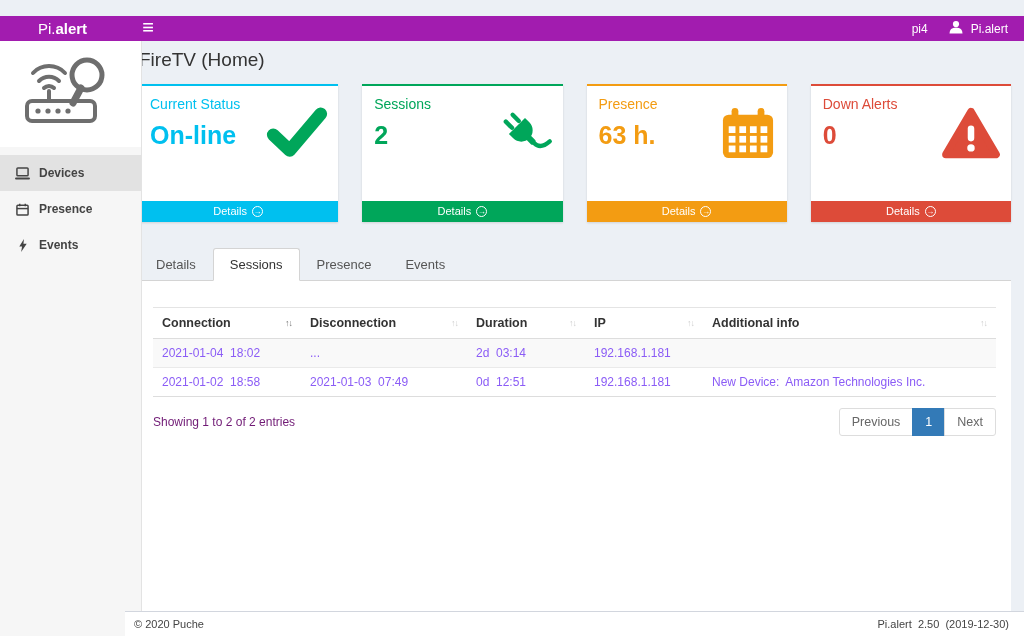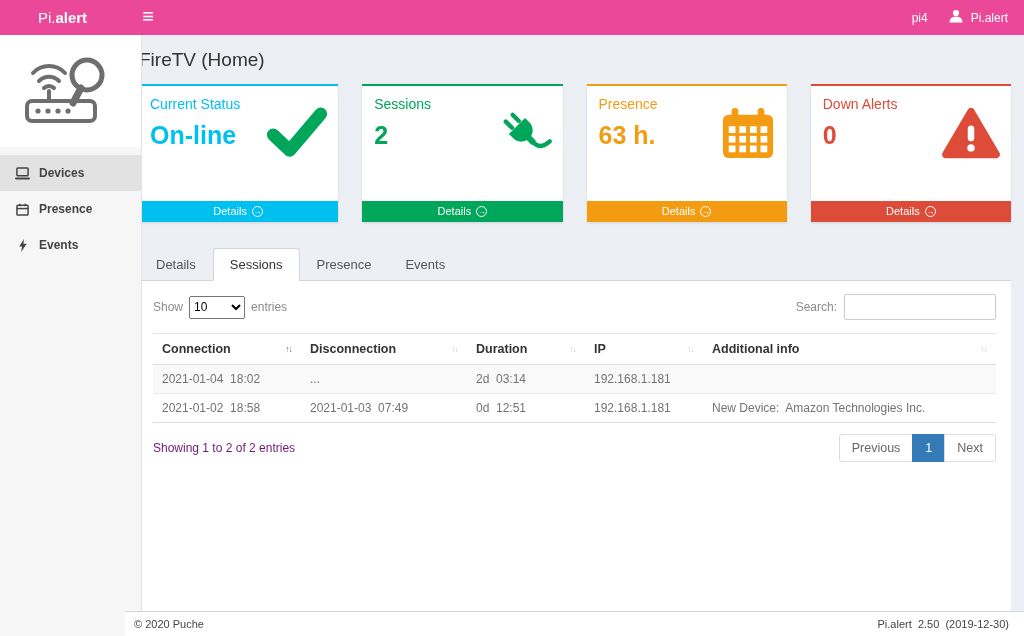--- a/index.html
+++ b/index.html
@@ -5,22 +5,22 @@
   * { box-sizing: border-box; }
   html,body { margin:0; padding:0; }
   body {
     width:1024px; height:636px; overflow:hidden;
     font-family:"Liberation Sans", sans-serif;
     background:#ecf0f5; color:#333;
   }
 
   
   .navbar {
-    position:fixed; top:0; left:0; right:0; height:35px;
-    background:#ec4899; display:flex; align-items:center; z-index:20;
+    position:fixed; top:16px; left:0; right:0; height:25px;
+    background:#a21caf; display:flex; align-items:center; z-index:20;
   }
   .brand {
     width:125px; height:35px; line-height:35px; text-align:center;
     color:#fff; font-size:15px; cursor:pointer;
   }
   .brand b { font-weight:bold; }
   .menu-toggle {
     width:46px; height:35px; line-height:33px; text-align:center;
     color:#fff; font-size:20px; cursor:pointer;
   }
@@ -103,21 +103,21 @@
 
   
   table.sessions { width:100%; border-collapse:collapse; margin-top:13px; font-size:12px; }
   table.sessions thead th {
     text-align:left; font-weight:bold; color:#333; font-size:12.5px;
     padding:8px 9px; border-top:1px solid #e4e4e4; border-bottom:1px solid #ddd; cursor:pointer;
     white-space:nowrap;
   }
   .sort { float:right; font-size:9px; letter-spacing:-1px; color:#cfcfcf; margin-left:6px; margin-top:2px; }
   .sort.sorted { color:#777; }
-  table.sessions tbody td { padding:7px 9px; border-bottom:1px solid #eaeaea; color:#737373; white-space:nowrap; }
+  table.sessions tbody td { padding:7px 9px; border-bottom:1px solid #eaeaea; color:#8b5cf6; white-space:nowrap; }
   table.sessions tbody tr:nth-child(odd) { background:#f9f9f9; }
   table.sessions tbody tr:last-child td { border-bottom:1px solid #ddd; }
 
   
   .dt-footer { display:flex; justify-content:space-between; align-items:center; margin-top:11px; }
   .dt-summary { font-size:12px; color:#701a75; }
   .pagination { display:flex; }
   .page-btn {
     padding:6px 12px; font-size:12.5px; color:#676767; background:#fff;
     border:1px solid #ddd; margin-left:-1px; cursor:pointer;
@@ -308,33 +308,20 @@
 
   <div class="tabs">
     <div class="tab">Details</div>
     <div class="tab active">Sessions</div>
     <div class="tab">Presence</div>
     <div class="tab">Events</div>
   </div>
 
   <div class="tab-content">
 
-    <div class="dt-controls">
-      <div class="dt-left">
-        <span>Show</span>
-        <select>
-          <option selected="">10</option>
-        </select>
-        <span>entries</span>
-      </div>
-      <div class="dt-right">
-        <span>Search:</span>
-        <input type="text" value="" style="">
-      </div>
-    </div>
 
     <table class="sessions">
       <colgroup>
         <col style="width:148px">
           <col style="width:166px">
           <col style="width:118px">
           <col style="width:118px">
           <col>
       </colgroup>
       <thead>

